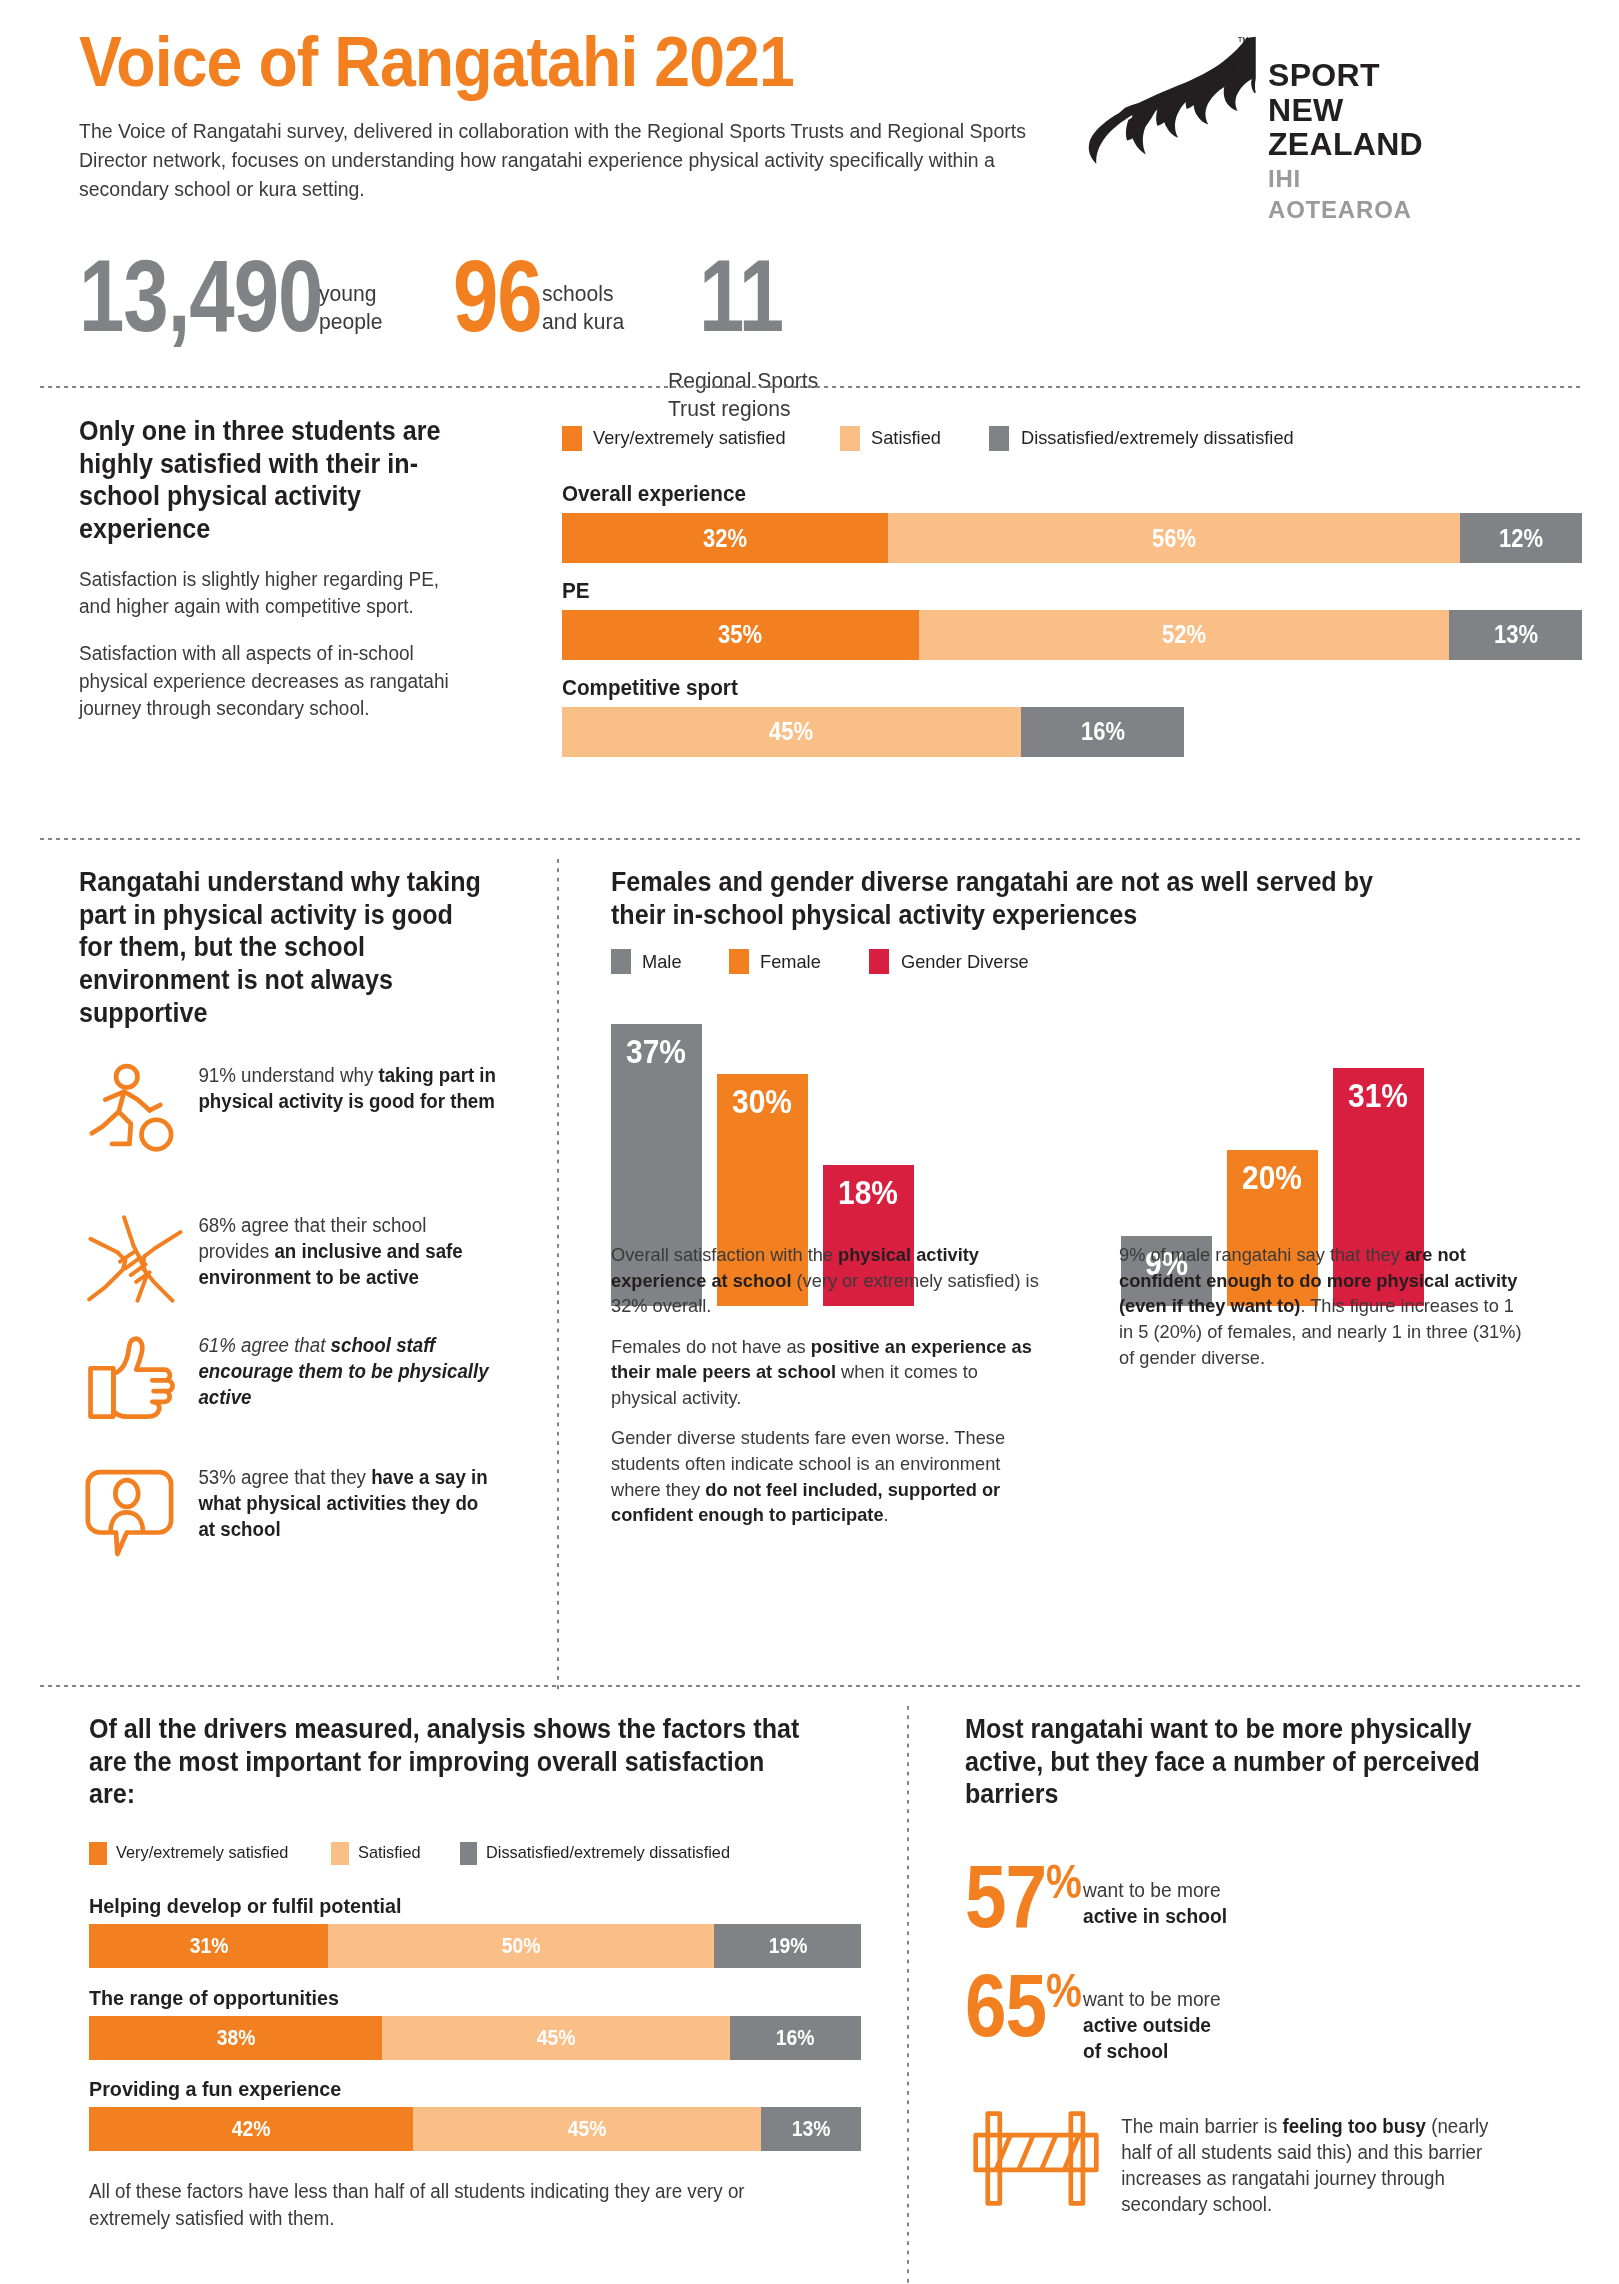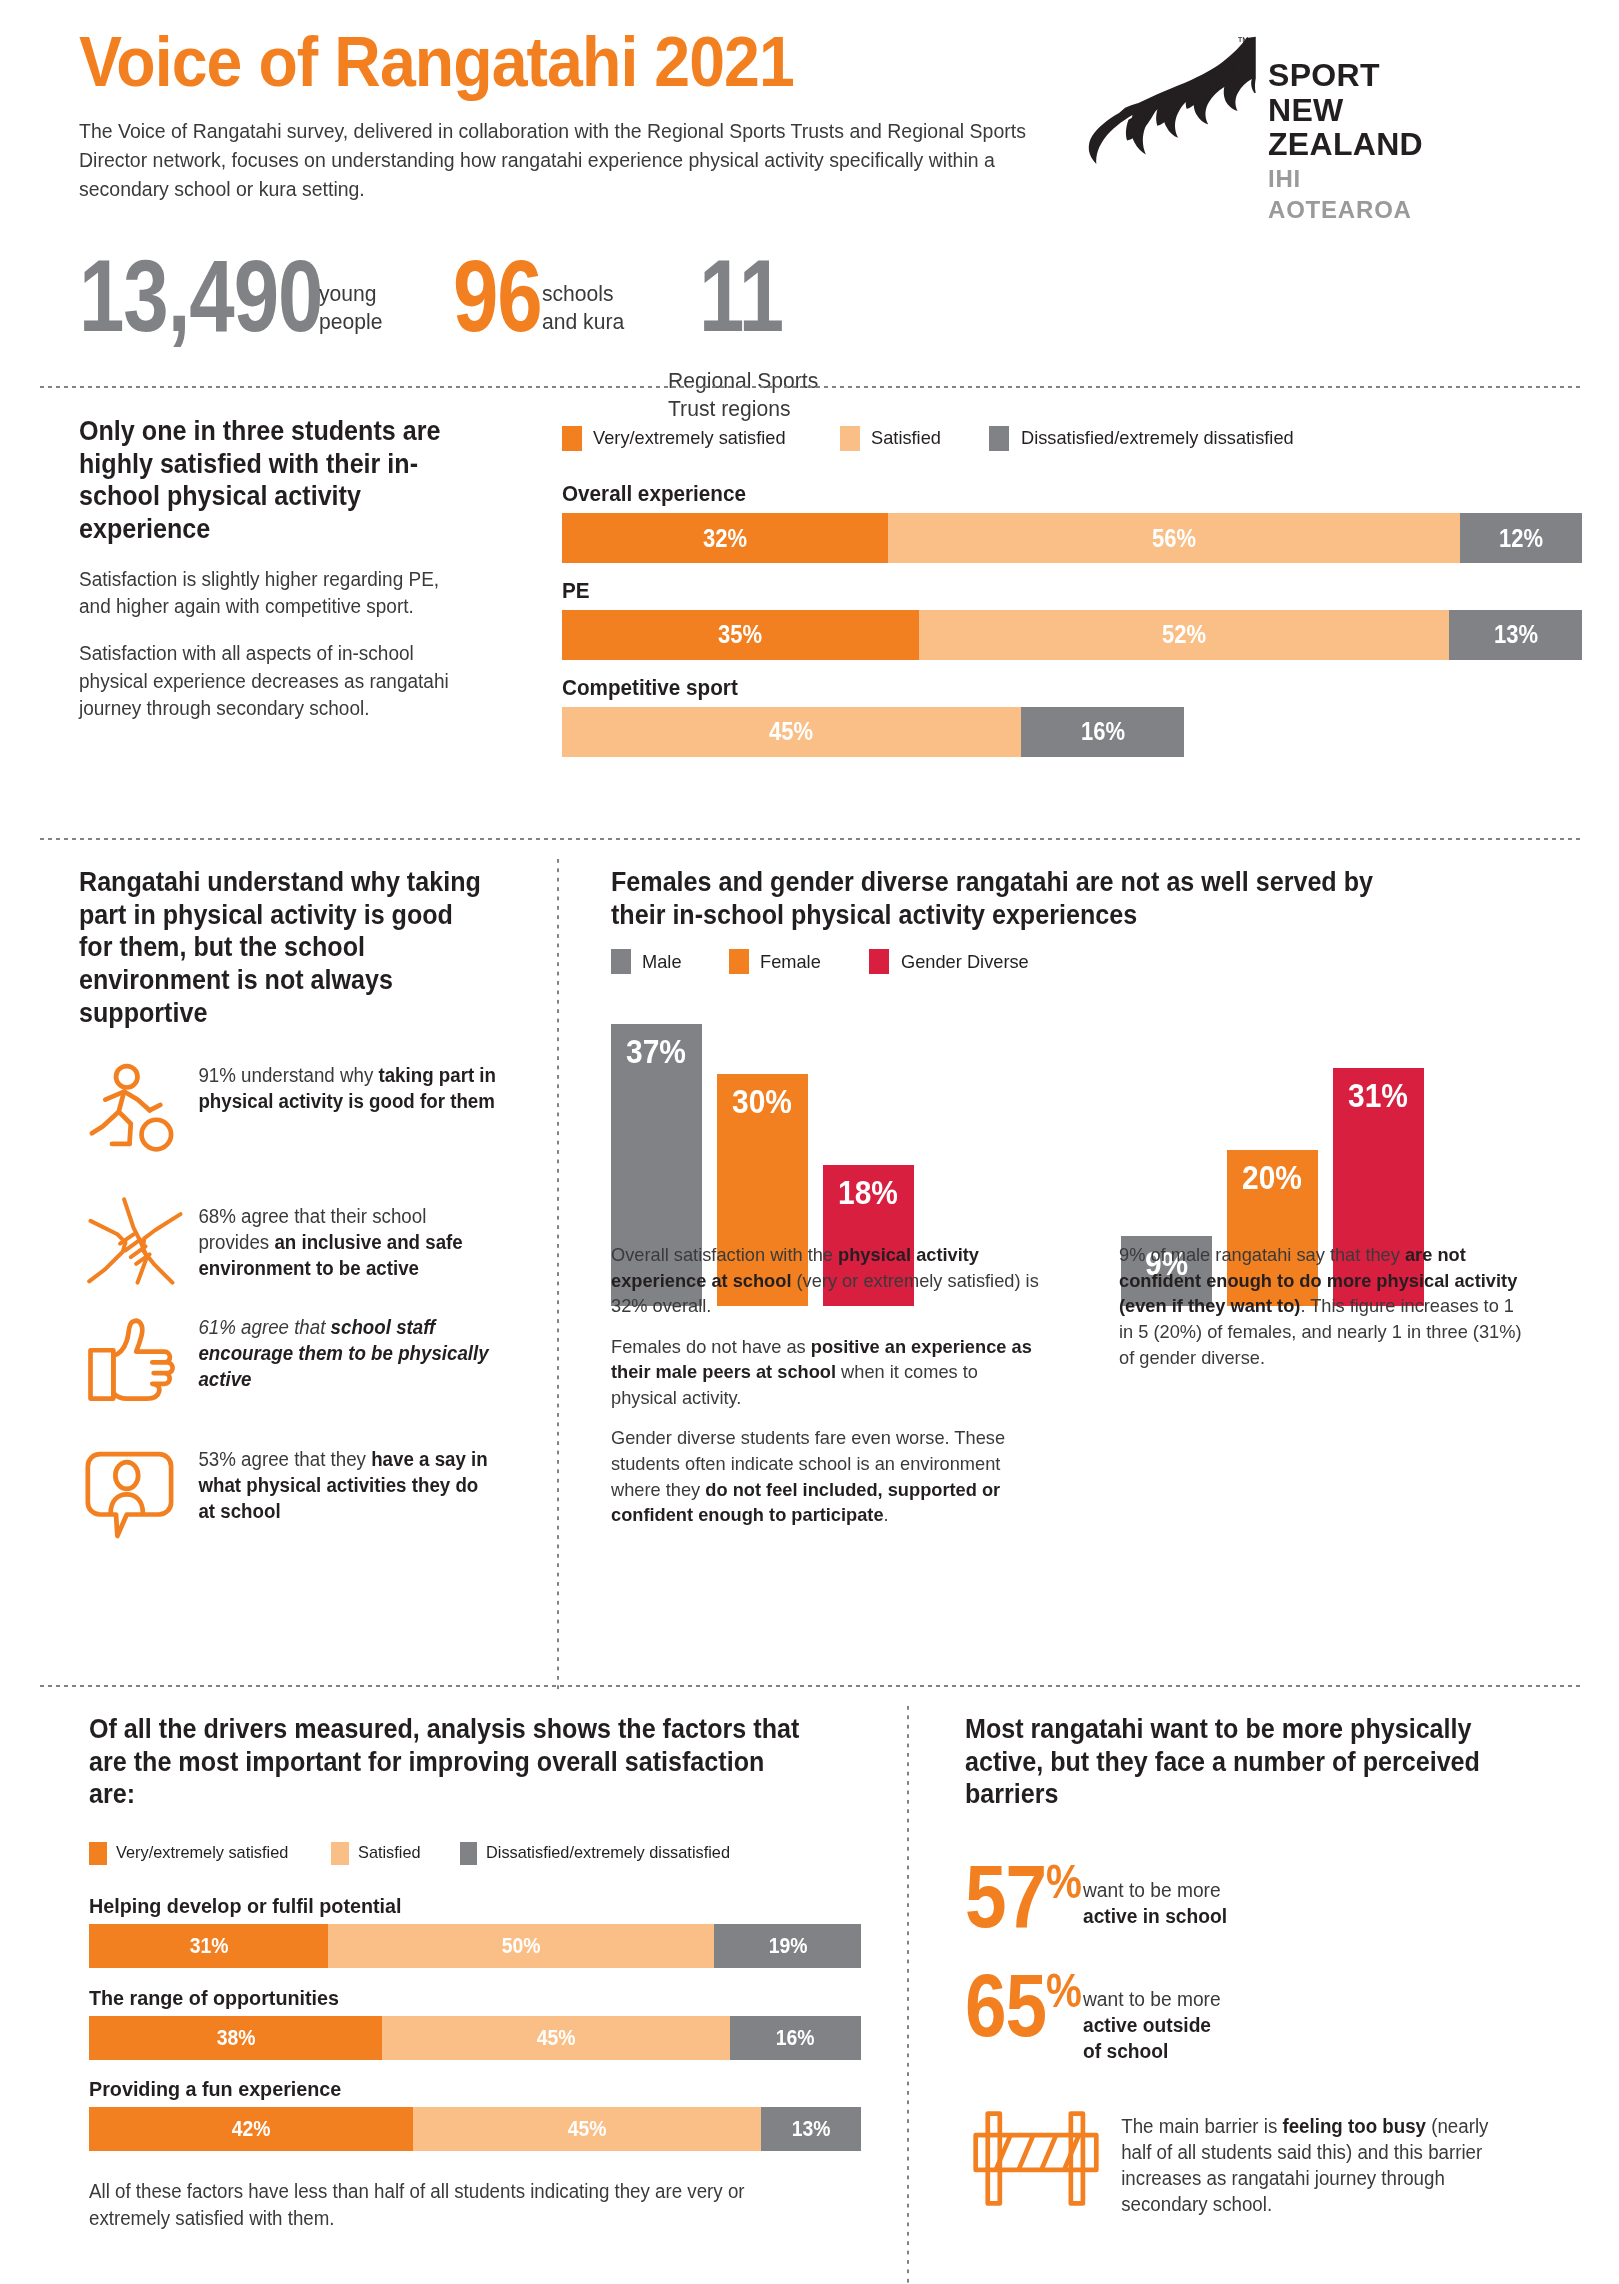--- a/index.html
+++ b/index.html
@@ -258,21 +258,21 @@
               <path d="M96 72 L112 64"></path>
               <circle cx="106" cy="108" r="22"></circle>
             </g>
           </svg>
         </div>
         <div class="icon-txt">
           <span>91% understand why </span><b>taking part in physical activity is good for them</b>
         </div>
       </div>
 
-      <div class="icon-row" style="margin-top:31px;align-items:center;">
+      <div class="icon-row" style="margin-top:49px;">
         <div class="icon-box">
           <svg width="101" height="94" viewBox="0 0 150 140">
             <g fill="none" stroke="#F28021" stroke-width="6" stroke-linecap="round" stroke-linejoin="round">
               <path d="M8 40 L48 60 L60 72 L56 86 L30 112 L6 130"></path>
               <path d="M142 30 L104 54 L88 66 L86 84 L104 106 L130 132"></path>
               <path d="M58 8 L72 50 L82 70 L92 94 L78 132"></path>
               <path d="M52 74 L72 60 M60 84 L82 68 M68 94 L90 78 M76 104 L96 90"></path>
             </g>
           </svg>
         </div>

